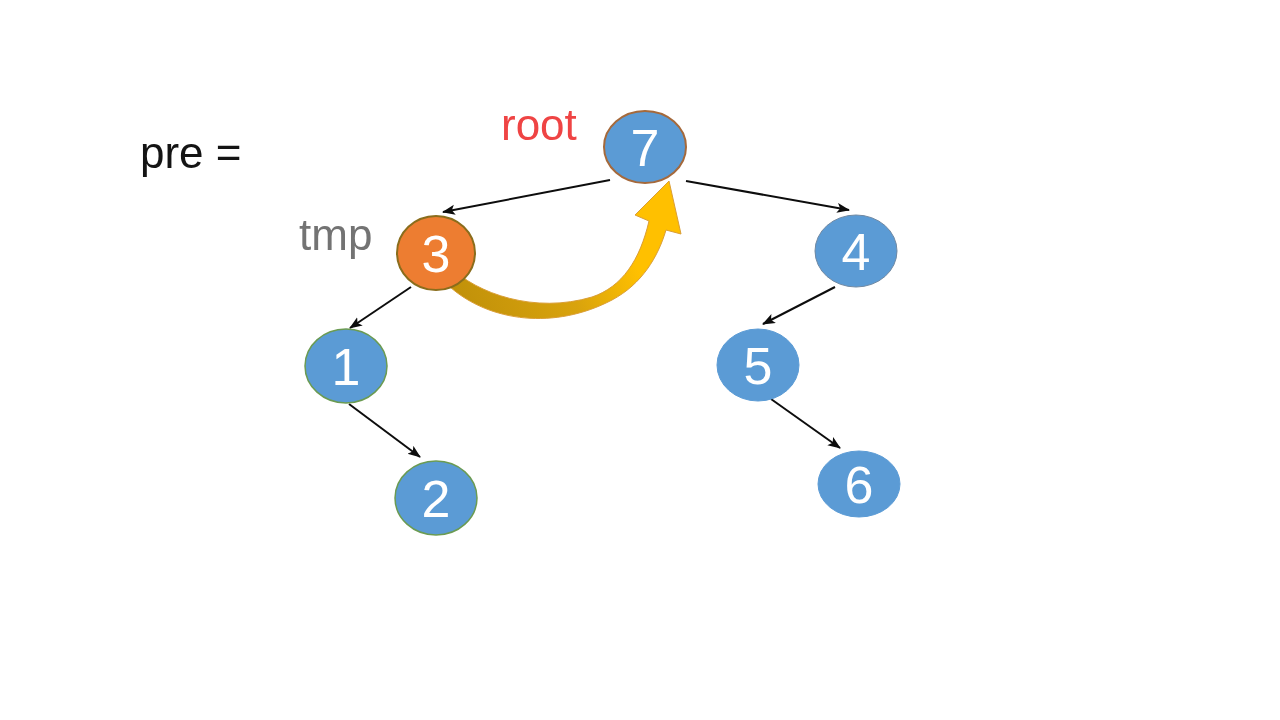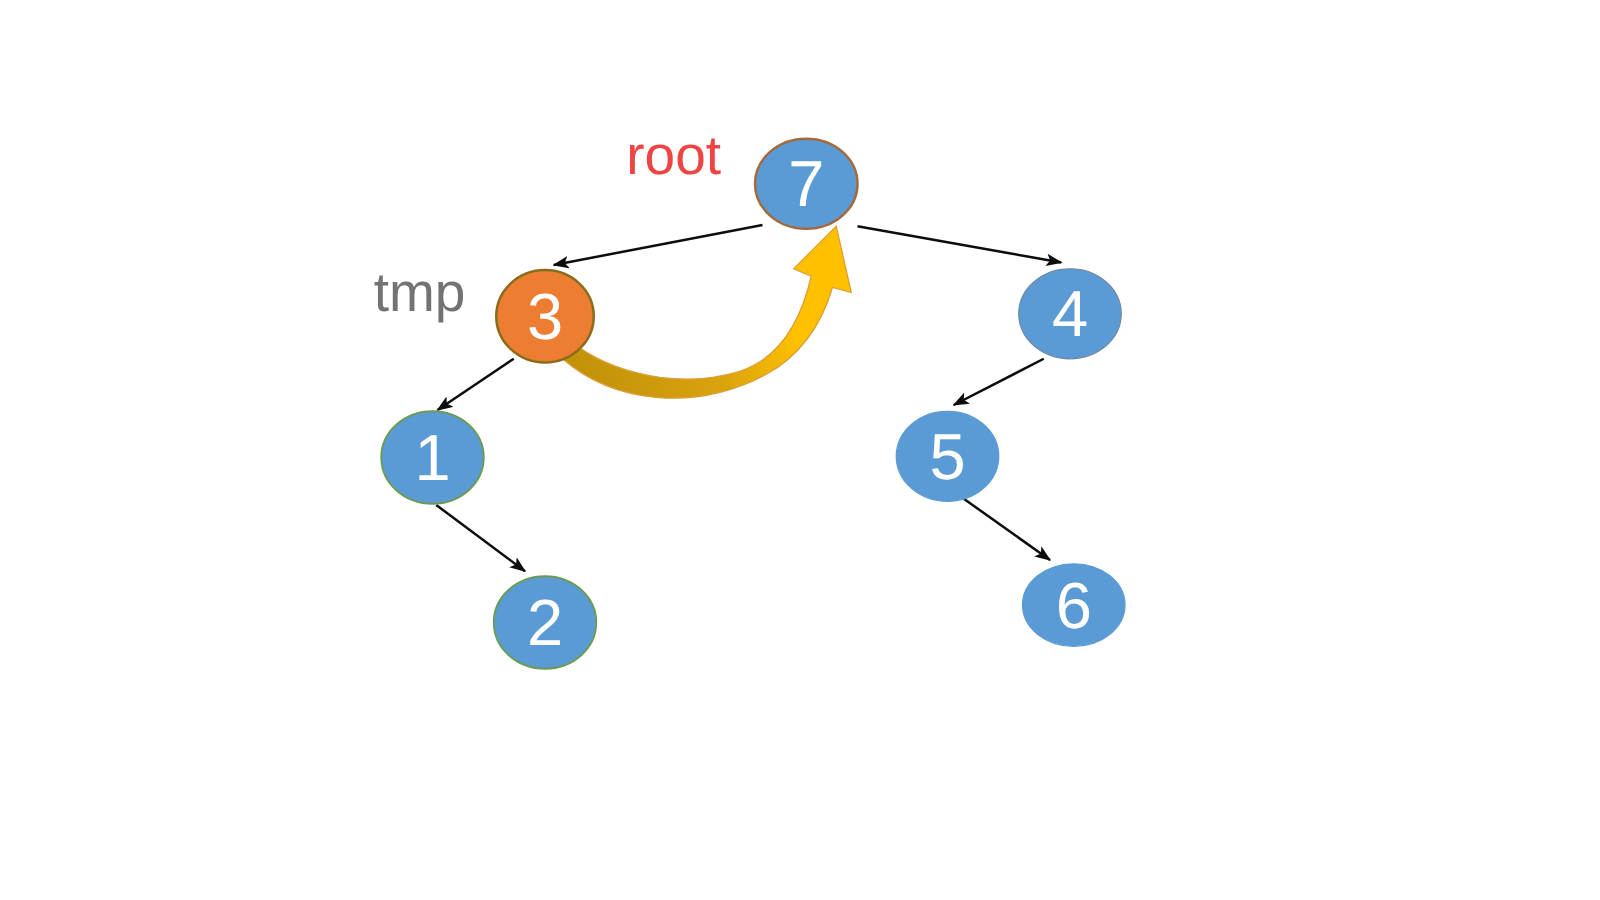--- a/index.html
+++ b/index.html
@@ -101,18 +101,19 @@
           <ellipse cx="436" cy="498" rx="41" ry="37" fill="#5B9BD5" stroke="#6B9B52" stroke-width="1.5"></ellipse>
           <text x="436" y="499" text-anchor="middle" dominant-baseline="central" class="node-digit" fill="#ffffff">2</text>
         </g>
         <g>
           <ellipse cx="859" cy="484" rx="41" ry="33" fill="#5B9BD5" stroke="#5B9BD5" stroke-width="1"></ellipse>
           <text x="859" y="485" text-anchor="middle" dominant-baseline="central" class="node-digit" fill="#ffffff">6</text>
         </g>
       </g>
   </svg>
 
+  <div class="annotation" id="pre-label" style="color: rgb(20, 20, 20);">pre =</div>
 
   <div class="annotation" id="root-label" style="color: #ef4444;">root</div>
 
   <div class="annotation" id="tmp-label" style="color: #737373;">tmp</div>
 
 </div>
 
 </body></html>

